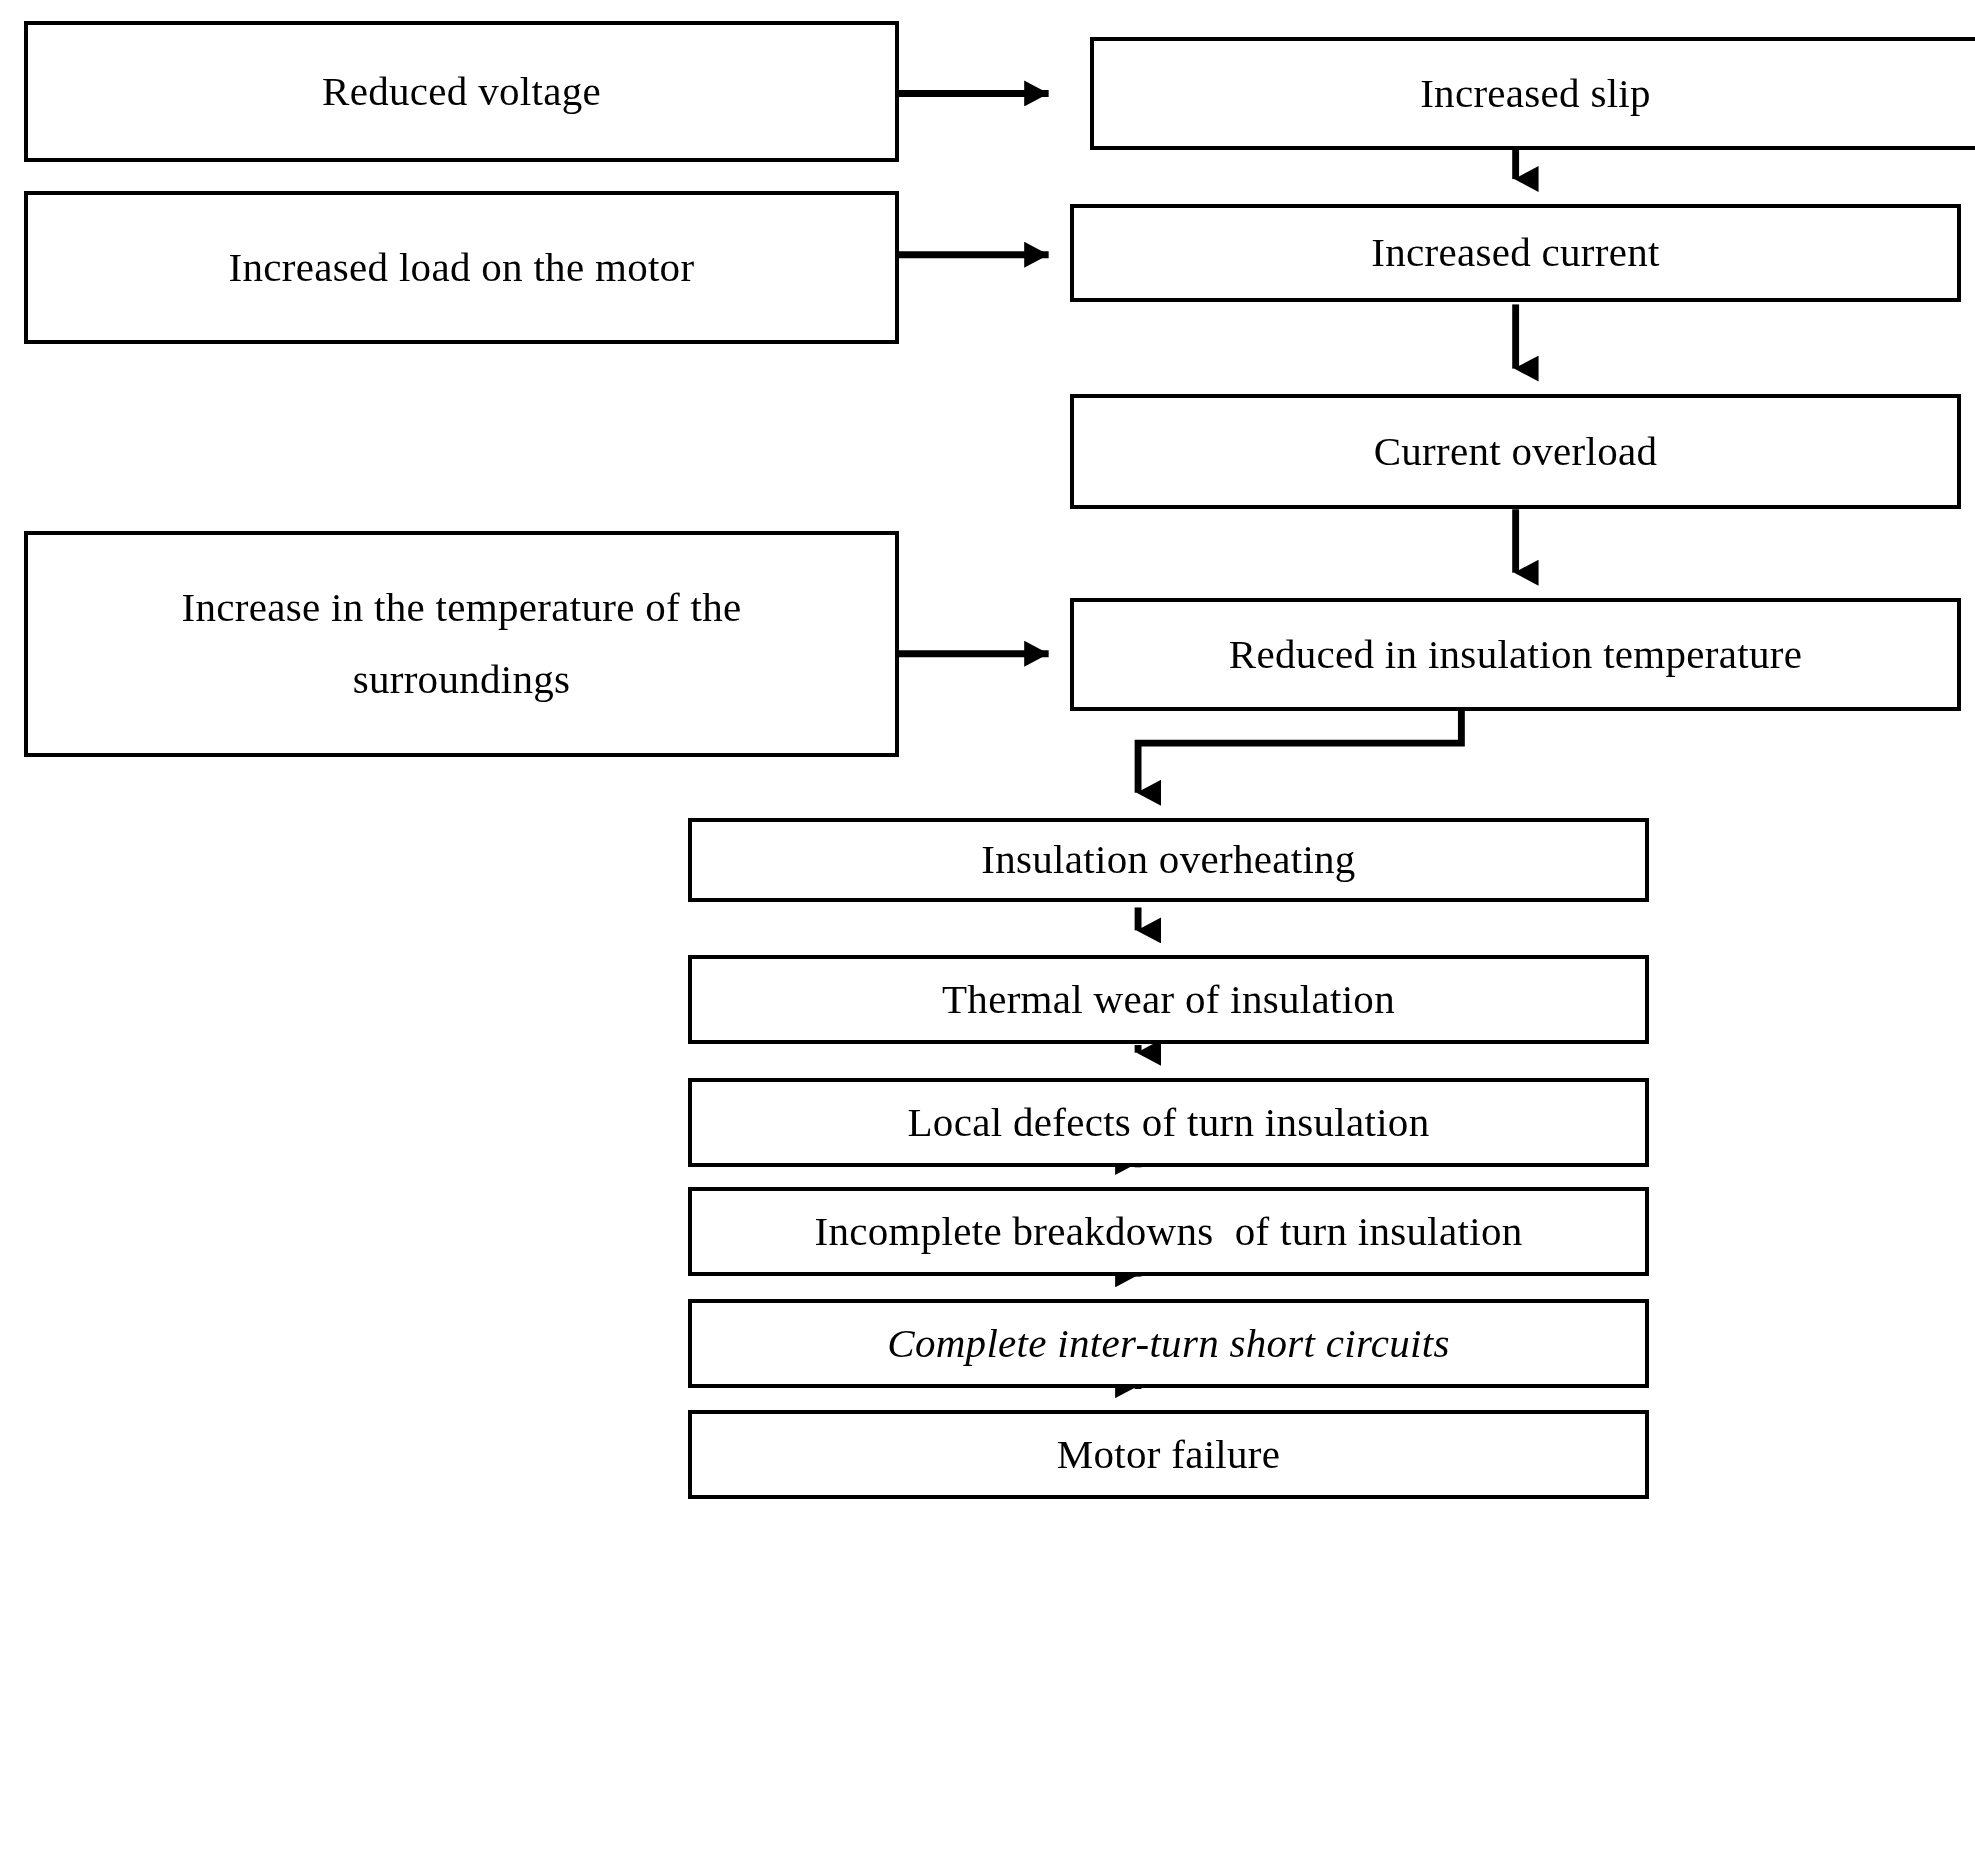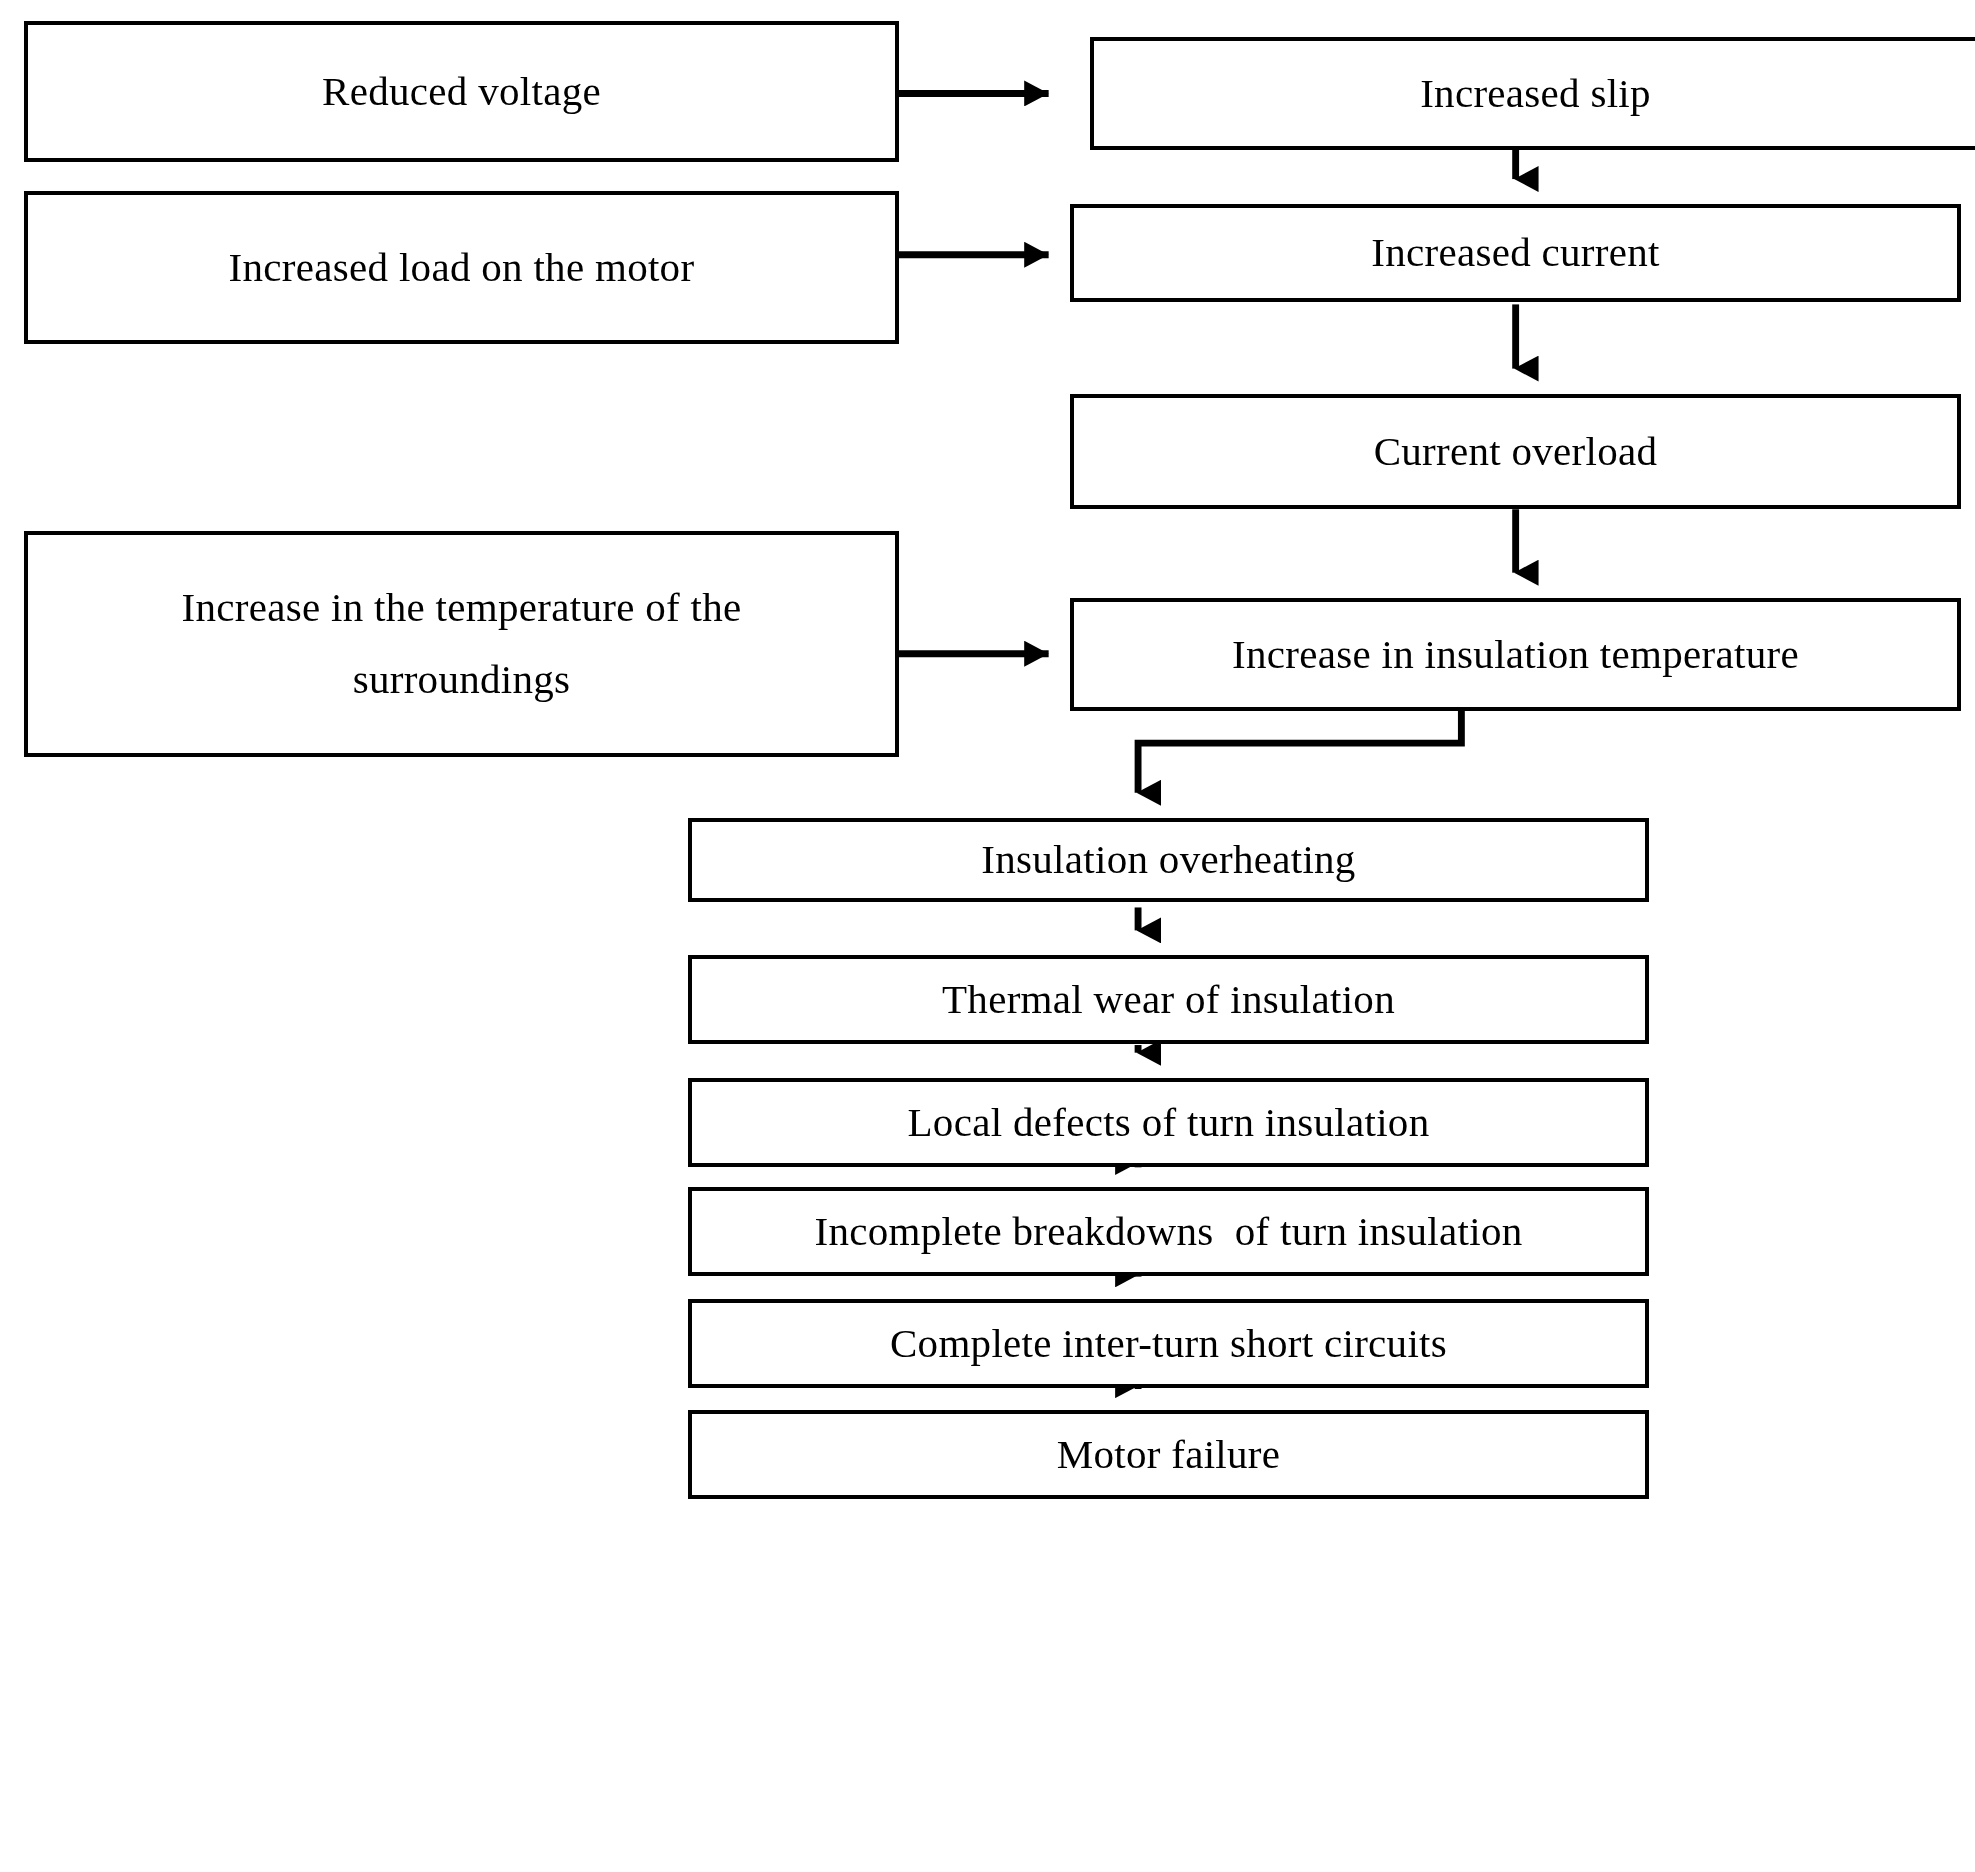--- a/index.html
+++ b/index.html
@@ -138,40 +138,40 @@
   <div class="node-box" style="left:1070px; top:394px; width:891px; height:115px;">
     <span class="node-label">Current overload</span>
   </div>
 
   <div class="node-box" style="left:24px; top:531px; width:875px; height:226px;">
     <span class="node-label two-line">Increase in the temperature of the
 surroundings</span>
   </div>
 
   <div class="node-box" style="left:1070px; top:598px; width:891px; height:113px;">
-    <span class="node-label">Increase in insulation temperature</span>
+    <span class="node-label">Reduced in insulation temperature</span>
   </div>
 
   <div class="node-box" style="left:688px; top:818px; width:961px; height:84px;">
     <span class="node-label">Insulation overheating</span>
   </div>
 
   <div class="node-box" style="left:688px; top:955px; width:961px; height:89px;">
     <span class="node-label">Thermal wear of insulation</span>
   </div>
 
   <div class="node-box" style="left:688px; top:1078px; width:961px; height:89px;">
     <span class="node-label">Local defects of turn insulation</span>
   </div>
 
   <div class="node-box" style="left:688px; top:1187px; width:961px; height:89px;">
     <span class="node-label">Incomplete breakdowns  of turn insulation</span>
   </div>
 
-  <div class="node-box" style="left:688px; top:1299px; width:961px; height:89px;">
+  <div class="node-box" style="left:688px; top:1299px; width:961px; height:89px;font-style:italic;">
     <span class="node-label">Complete inter-turn short circuits</span>
   </div>
 
   <div class="node-box" style="left:688px; top:1410px; width:961px; height:89px;">
     <span class="node-label">Motor failure</span>
   </div>
 
 </div>
 
 

